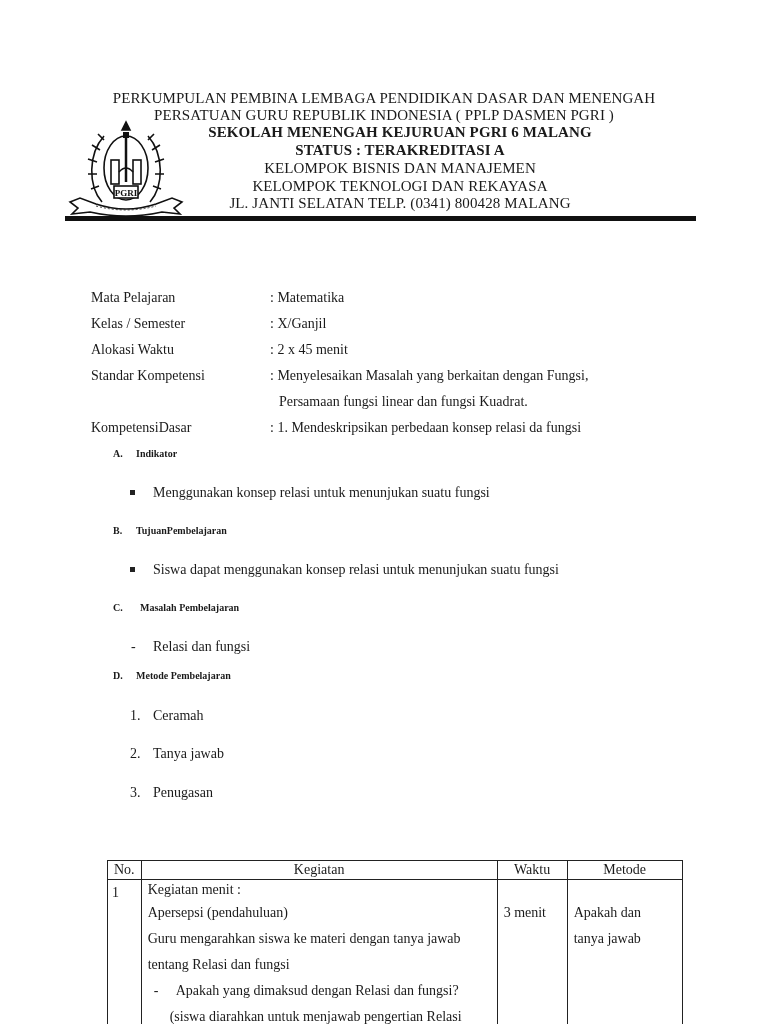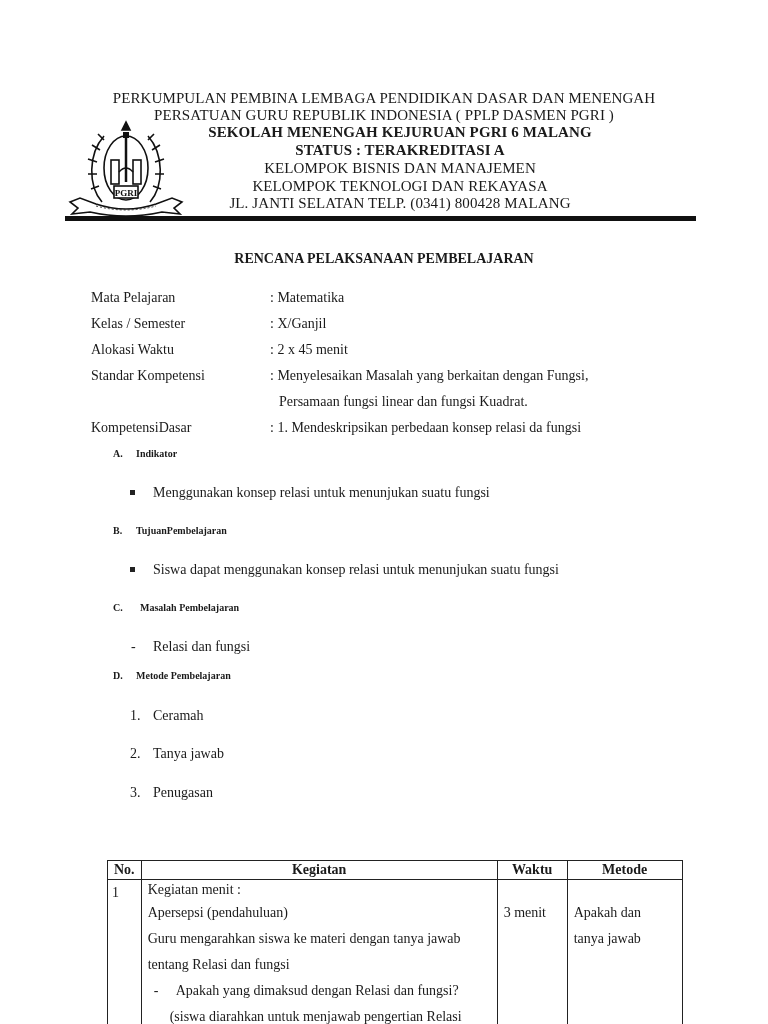--- a/index.html
+++ b/index.html
@@ -26,21 +26,21 @@
     .section-h { position: absolute; left: 113px; font-weight: bold; font-size: 10px; line-height: 18px; white-space: nowrap; }
     .section-h .letter { display: inline-block; width: 23px; }
     .item { position: absolute; font-size: 14px; line-height: 18px; white-space: nowrap; }
     .item .marker { position: absolute; left: 0; }
     .item .text { position: absolute; left: 23px; }
     .bullet-sq { display: inline-block; width: 5px; height: 5px; background: #222; position: relative; top: -2px; }
 
     
     table.steps { position: absolute; left: 107px; top: 860px; border-collapse: collapse; font-size: 14px; line-height: 26px; }
     table.steps th, table.steps td { border: 1px solid #222; vertical-align: top; padding: 0 6px; }
-    table.steps th { font-weight: bold; text-align: center; line-height: 18px; }
+    table.steps th { font-weight: normal; text-align: center; line-height: 18px; }
     table.steps td.no { width: 22px; padding-left: 4px; }
     table.steps td.kegiatan { width: 343px; }
     table.steps td.waktu { width: 57px; }
     table.steps td.metode { width: 102px; }
     .cell-line { display: block; white-space: nowrap; }
     .cell-line.indent { padding-left: 6px; }
     .cell-line.indent2 { padding-left: 22px; }
     .dash { display: inline-block; width: 22px; }
   </style>
 </head>
@@ -77,21 +77,20 @@
       <rect x="48" y="66" width="24" height="12" fill="#fff"></rect>
       <text x="60" y="76" text-anchor="middle" font-size="9" font-family="Liberation Serif, serif" fill="#111" stroke="none" font-weight="bold">PGRI</text>
 
       <path d="M4 82 L14 78 L30 84 Q60 94 90 84 L106 78 L116 82 L108 88 L114 94 L96 92 Q60 100 24 92 L6 94 L12 88 Z" fill="#fff"></path>
       <path d="M30 86 Q60 94 90 86" stroke-width="0.8" stroke-dasharray="2 2"></path>
     </svg>
 
     <div class="rule"></div>
   </div>
 
-  <div class="title">RENCANA PELAKSANAAN PEMBELAJARAN</div>
 
   <div class="field" style="top:289px; left:0">
     <span class="field-label">Mata Pelajaran</span>
     <span class="field-value">: Matematika</span>
   </div>
   <div class="field" style="top:315px; left:0">
     <span class="field-label">Kelas / Semester</span>
     <span class="field-value">: X/Ganjil</span>
   </div>
   <div class="field" style="top:341px; left:0">

